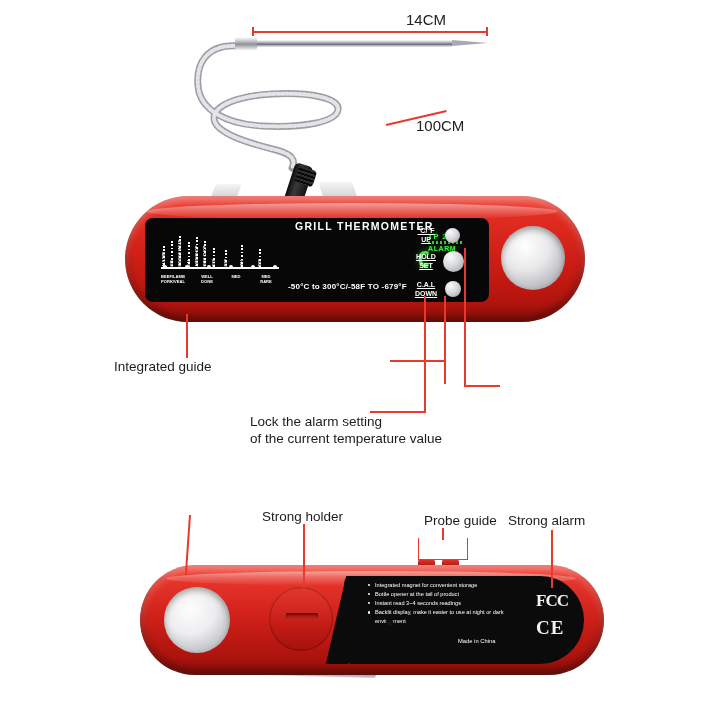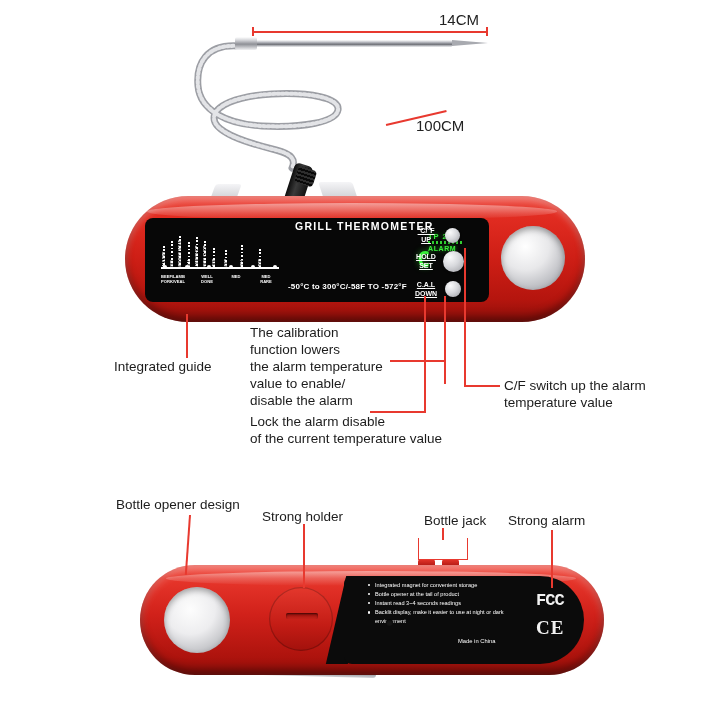--- a/index.html
+++ b/index.html
@@ -277,21 +277,21 @@
     width: 2.4px; height: 2.4px; border-radius: 50%; background: #fff;
   }
   .made-in {
     position: absolute; left: 318px; top: 73px;
     color: #fff; font-size: 5.8px;
     font-family: "Liberation Sans", sans-serif;
   }
   .cert-fcc {
     position: absolute; left: 396px; top: 26px;
     color: #f2f2f2; font-size: 17px; font-weight: bold;
-    font-family: Liberation Mono, monospace;
+    font-family: Liberation Serif, serif;
     letter-spacing: -1px;
   }
   .cert-ce {
     position: absolute; left: 396px; top: 52px;
     color: #f2f2f2; font-size: 19px; font-weight: bold;
     font-family: "Liberation Serif", serif;
     letter-spacing: 1px;
   }
   .jack-port {
     position: absolute; top: -6px;
@@ -315,21 +315,21 @@
 </head>
 <body>
 
 <div id="stage">
 
   <div id="probe-assembly">
 
     <div class="dimline" style="left:252px; top:31px; width:236px;"></div>
     <div class="dimcap" style="left:252px; top:27px;"></div>
     <div class="dimcap" style="left:486px; top:27px;"></div>
-    <div class="dimlabel" style="left:406px; top:11px;margin-left:33px;">14CM</div>
+    <div class="dimlabel" style="left:406px; top:11px;">14CM</div>
 
     <svg id="cable" viewBox="0 0 720 210">
       <path d="M238,46 C206,44 196,64 198,86 C200,110 226,124 262,126
                C304,128 336,122 338,110 C340,98 310,92 272,94
                C236,96 214,106 214,118 C214,132 244,142 276,150
                C292,154 296,160 292,168" fill="none" stroke="#9c9ea4" stroke-width="7" stroke-linecap="round"></path>
       <path d="M238,46 C206,44 196,64 198,86 C200,110 226,124 262,126
                C304,128 336,122 338,110 C340,98 310,92 272,94
                C236,96 214,106 214,118 C214,132 244,142 276,150
                C292,154 296,160 292,168" fill="none" stroke="#e3e4e7" stroke-width="4" stroke-linecap="round" stroke-dasharray="2 2.4"></path>
@@ -395,21 +395,21 @@
 DONE</div>
         <div class="blabel" style="left:68px; top:50px; width:26px;">MED</div>
         <div class="blabel" style="left:98px; top:50px; width:26px;">MED
 RARE</div>
       </div>
 
       <div class="unit-c">C</div>
       <div class="tp-ind">TP  2</div>
       <div class="tp-bar"></div>
       <div class="alarm-ind">ALARM</div>
-      <div class="range-text">-50°C  to 300°C/-58F TO -572°F</div>
+      <div class="range-text">-50°C  to 300°C/-58F TO -679°F</div>
     </div>
 
     <div class="btn-label" style="left:288px; top:30px; width:26px;">°C/°F
 UP</div>
     <div class="btn-dot" style="left:320px; top:32px; width:15px; height:15px;"></div>
 
     <div class="btn-label" style="left:288px; top:56px; width:26px;">HOLD
 SET</div>
     <div class="btn-dot" style="left:318px; top:55px; width:21px; height:21px;"></div>
 
@@ -418,35 +418,28 @@
     <div class="btn-dot" style="left:320px; top:85px; width:16px; height:16px;"></div>
 
     <div class="hang-hole"></div>
   </div>
 
   <div class="lead lead-v" style="left:186px; top:314px; height:44px;"></div>
   <div class="callout" style="left:114px; top:359px;">Integrated guide</div>
 
   <div class="lead lead-v" style="left:444px; top:296px; height:88px;"></div>
   <div class="lead lead-h" style="left:390px; top:360px; width:56px;"></div>
-  <div class="callout" style="left:250px; top:325px;">The calibration
-function lowers
-the alarm temperature
-value to enable/
-disable the alarm</div>
 
   <div class="lead lead-v" style="left:424px; top:296px; height:116px;"></div>
   <div class="lead lead-h" style="left:370px; top:411px; width:56px;"></div>
-  <div class="callout" style="left:250px; top:414px;">Lock the alarm disable
+  <div class="callout" style="left:250px; top:414px;">Lock the alarm setting
 of the current temperature value</div>
 
   <div class="lead lead-v" style="left:464px; top:248px; height:138px;"></div>
   <div class="lead lead-h" style="left:464px; top:385px; width:36px;"></div>
-  <div class="callout" style="left:504px; top:378px;">C/F switch up the alarm
-temperature value</div>
 
   <div id="back-unit">
     <div class="back-blade"></div>
 
     <div class="jack-port" style="left:278px;"></div>
     <div class="jack-port" style="left:302px;"></div>
 
     <div class="back-red"></div>
     <div class="back-gloss"></div>
 
@@ -465,25 +458,24 @@
     </ul>
     <div class="made-in">Made in China</div>
 
     <div class="cert-fcc">FCC</div>
     <div class="cert-ce">CE</div>
 
     <div style="position:absolute; left:246px; top:54px; width:7px; height:7px; border-radius:50%; background:#151515; box-shadow:inset 0 1px 2px #000;"></div>
   </div>
 
   <div class="lead lead-v" style="left:189px; top:515px; height:60px; transform:rotate(4deg); transform-origin:top center;"></div>
-  <div class="callout" style="left:116px; top:497px;">Bottle opener design</div>
 
   <div class="lead lead-v" style="left:303px; top:524px; height:64px;"></div>
   <div class="callout" style="left:262px; top:509px;">Strong holder</div>
 
   <div class="bracket" style="left:418px; top:538px; width:50px; height:22px;"></div>
   <div class="lead lead-v" style="left:442px; top:528px; height:12px;"></div>
-  <div class="callout" style="left:424px; top:513px;">Bottle jack</div>
+  <div class="callout" style="left:424px; top:513px;">Probe guide</div>
 
   <div class="lead lead-v" style="left:551px; top:530px; height:58px;"></div>
   <div class="callout" style="left:508px; top:513px;">Strong alarm</div>
 
 </div>
 
 </body></html>

